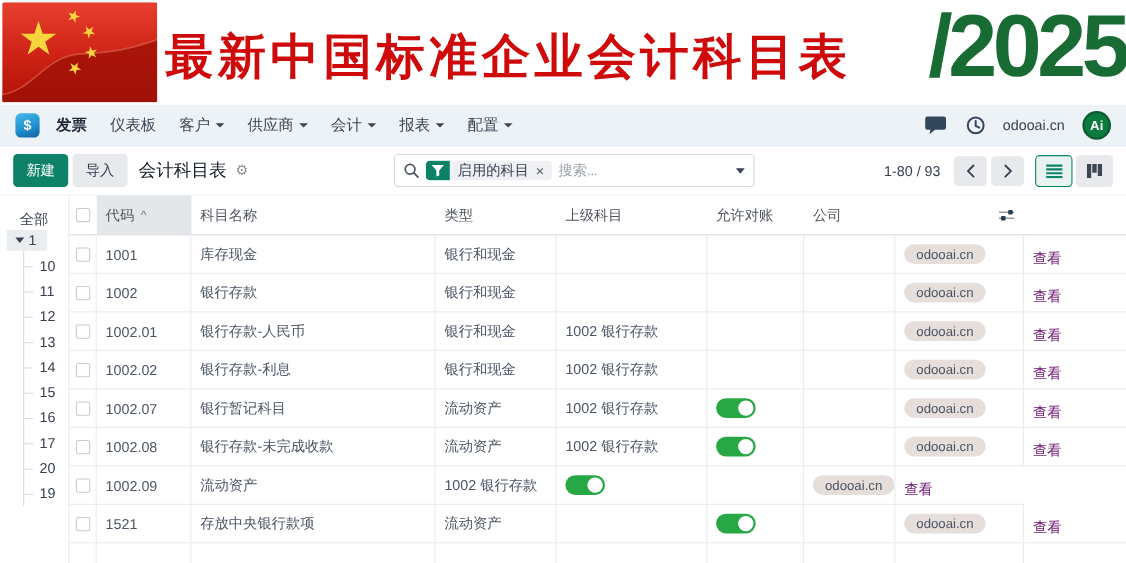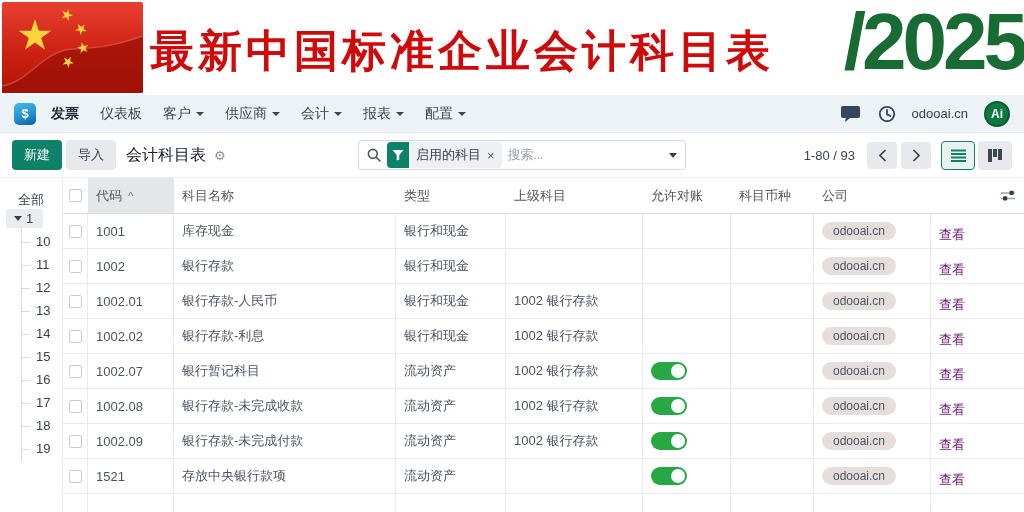--- a/index.html
+++ b/index.html
@@ -39,21 +39,21 @@
   .cp-left { display:flex; align-items:center; gap:4px; width:346px; flex:0 0 auto; }
   .btn-new { background:#0e8268; color:#fff; border:none; border-radius:4px; font-size:13px;
              padding:6px 12px; cursor:pointer; font-family:inherit; }
   .btn-import { background:#e7e9ed; color:#374151; border:none; border-radius:4px; font-size:13px;
                 padding:6px 12px; cursor:pointer; font-family:inherit; }
   .breadcrumb { font-size:16px; color:#111827; margin-left:6px; white-space:nowrap; }
   .gear { color:#8a9199; font-size:13px; margin-left:4px; cursor:pointer; }
 
   .searchbox { width:328px; height:30px; border:1px solid #d4d7dc; border-radius:4px;
                display:flex; align-items:center; gap:6px; padding:0 8px; background:#fff; flex:0 0 auto; }
-  .facet { display:flex; align-items:stretch; height:26px; border-radius:4px; overflow:hidden; }
+  .facet { display:flex; align-items:stretch; height:18px; border-radius:4px; overflow:hidden; }
   .facet-icon { width:22px; background:#0e8268; display:flex; align-items:center; justify-content:center; }
   .facet-body { background:#eef0f3; display:flex; align-items:center; gap:6px; padding:0 7px;
                 font-size:13px; color:#374151; }
   .facet-x { color:#555b63; font-size:13px; cursor:pointer; }
   .search-input { border:none; outline:none; flex:1; font-size:13px; color:#374151; min-width:30px;
                   font-family:Liberation Serif, serif; background:transparent; }
   .search-input::placeholder { color:#9aa1a9; }
   .search-caret { width:0; height:0; border-left:4px solid transparent; border-right:4px solid transparent;
                   border-top:5px solid #374151; cursor:pointer; }
 
@@ -271,21 +271,21 @@
           <li>13</li>
 
           <li>14</li>
 
           <li>15</li>
 
           <li>16</li>
 
           <li>17</li>
 
-          <li>18</li>
+          <li>20</li>
 
           <li>19</li>
 
       </ul>
     </aside>
 
     <div class="table">
       <div class="tr th">
         <div class="cell-cb">
             <span class="cb"></span>
@@ -298,23 +298,20 @@
             <span>科目名称</span>
           </div>
         <div>
             <span>类型</span>
           </div>
         <div>
             <span>上级科目</span>
           </div>
         <div>
             <span>允许对账</span>
-          </div>
-        <div>
-            <span>科目币种</span>
           </div>
         <div>
             <span>公司</span>
           </div>
         <div>
           <svg class="cols-icon" width="16" height="14" viewBox="0 0 16 14">
             <line x1="1" y1="4" x2="15" y2="4" stroke="#94a0ac" stroke-width="1.4"></line>
             <line x1="1" y1="9.5" x2="15" y2="9.5" stroke="#94a0ac" stroke-width="1.4"></line>
             <rect x="9.5" y="1.8" width="4.2" height="4.2" rx="1" fill="#2c3e50"></rect>
             <rect x="3" y="7.3" width="4.2" height="4.2" rx="1" fill="#2c3e50"></rect>
@@ -507,23 +504,20 @@
         </div>
 
         <div class="tr row">
           <div class="cell-cb">
             <span class="cb"></span>
           </div>
           <div>
             <span>1002.09</span>
           </div>
           <div>
-            <span>银行存款-未完成付款</span>
-          </div>
-          <div>
             <span>流动资产</span>
           </div>
           <div>
             <span>1002 银行存款</span>
           </div>
           <div>
             <span class="toggle">
               <span class="knob"></span>
             </span>
           </div>

